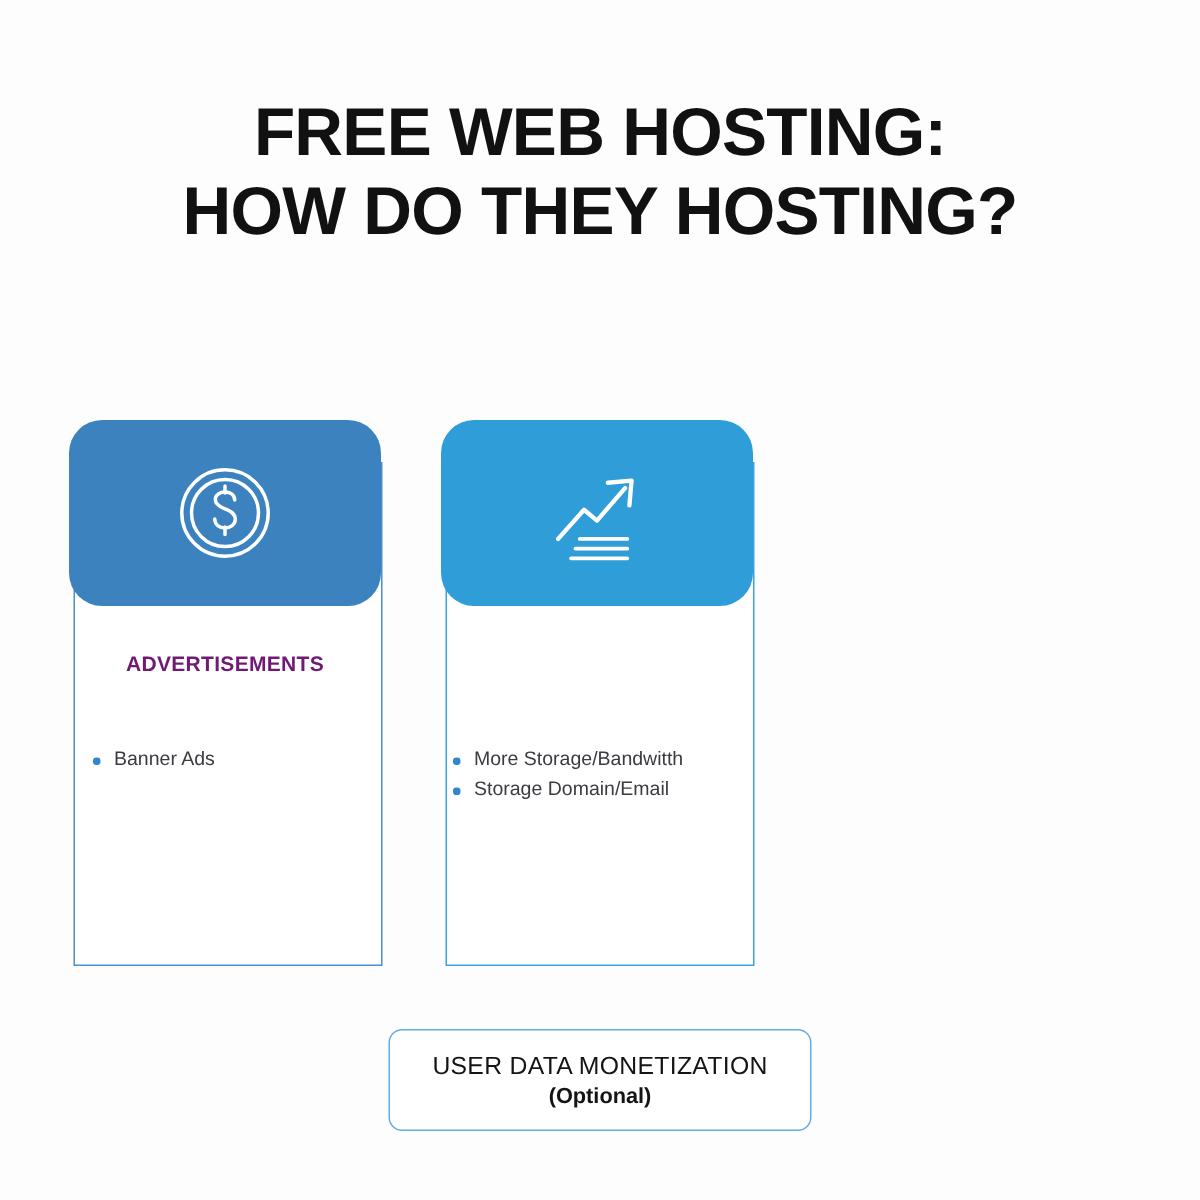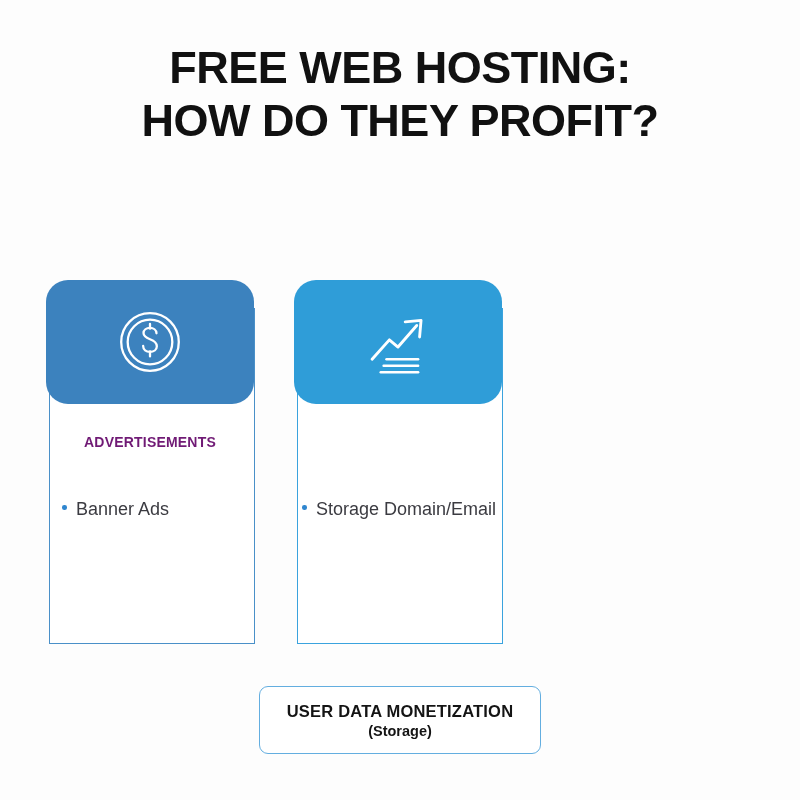--- a/index.html
+++ b/index.html
@@ -17,21 +17,21 @@
 
   #infographic {
     position: absolute;
     inset: 0;
     background: #fdfdfd;
   }
 
   
   .title-block {
     position: absolute;
-    top: 44px;
+    top: 64px;
     left: 0;
     width: 800px;
     text-align: center;
   }
   .title-line {
     color: #111111;
     font-weight: bold;
     letter-spacing: -0.5px;
     line-height: 1.08;
     white-space: nowrap;
@@ -111,21 +111,21 @@
     width: 212px;
     margin: 0;
     padding: 0;
     list-style: none;
   }
   .card-1 .card-list { left: 16px; }
   .card-2 .card-list { left: 8px; }
   .card-3 .card-list { left: 22px; }
 
   .card-list li {
-    font-size: 18px;
+    font-size: 13px;
     color: #3b3b41;
     line-height: 1.55;
     white-space: nowrap;
     position: relative;
     padding-left: 14px;
   }
   .card-list li::before {
     content: "";
     position: absolute;
     left: 0;
@@ -148,41 +148,41 @@
     border-radius: 9px;
     background: #ffffff;
     box-sizing: border-box;
     display: flex;
     flex-direction: column;
     align-items: center;
     justify-content: center;
   }
   .footer-title {
     font-size: 16.5px;
-    font-weight: bold;
+    font-weight: normal;
     color: #141414;
     letter-spacing: 0.2px;
     white-space: nowrap;
   }
   .footer-sub {
     font-size: 14.5px;
     font-weight: bold;
     color: #141414;
     margin-top: 2px;
     white-space: nowrap;
   }
 </style>
 </head>
 <body>
 
 <div id="infographic">
 
   <div class="title-block">
     <div class="title-line title-line-1">FREE WEB HOSTING:</div>
-    <div class="title-line title-line-2">HOW DO THEY PROFIT?</div>
+    <div class="title-line title-line-2">HOW DO THEY HOSTING?</div>
   </div>
 
   <div class="cards">
 
     <div class="card card-1">
       <div class="card-body"></div>
       <div class="card-header">
         <svg class="card-icon" viewBox="0 0 100 100">
           <circle cx="50" cy="50" r="40" fill="none" stroke="#ffffff" stroke-width="3.2"></circle>
           <circle cx="50" cy="50" r="31" fill="none" stroke="#ffffff" stroke-width="3.2"></circle>
@@ -202,25 +202,26 @@
       <div class="card-header">
         <svg class="card-icon" viewBox="0 0 100 100">
           <path d="M14 74 L38 47 L50 57 L76 27" fill="none" stroke="#ffffff" stroke-width="4" stroke-linejoin="round" stroke-linecap="round"></path>
           <path d="M60 22 L82 20 L80 43" fill="none" stroke="#ffffff" stroke-width="4" stroke-linejoin="round" stroke-linecap="round"></path>
           <line x1="34" y1="74" x2="78" y2="74" stroke="#ffffff" stroke-width="3.4" stroke-linecap="round"></line>
           <line x1="30" y1="83" x2="78" y2="83" stroke="#ffffff" stroke-width="3.4" stroke-linecap="round"></line>
           <line x1="26" y1="92" x2="78" y2="92" stroke="#ffffff" stroke-width="3.4" stroke-linecap="round"></line>
         </svg>
       </div>
       <ul class="card-list">
+        <li>More Storage/Bandwitth</li>
         <li>Storage Domain/Email</li>
       </ul>
     </div>
 
 
   </div>
 
   <div class="footer-box">
     <div class="footer-title">USER DATA MONETIZATION</div>
-    <div class="footer-sub">(Storage)</div>
+    <div class="footer-sub">(Optional)</div>
   </div>
 
 </div>
 
 </body></html>

